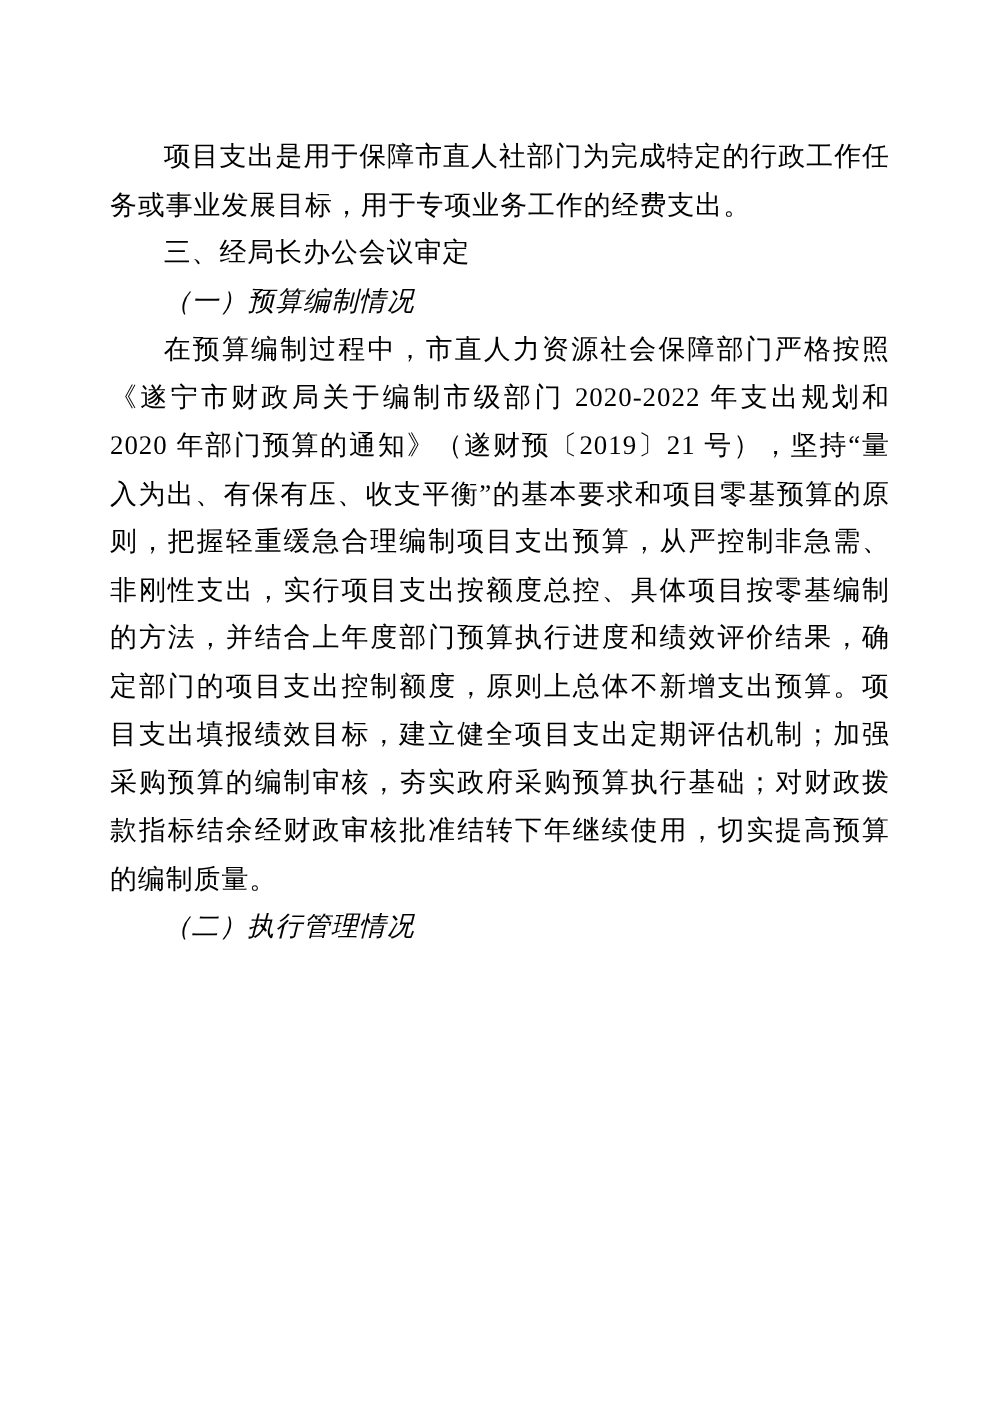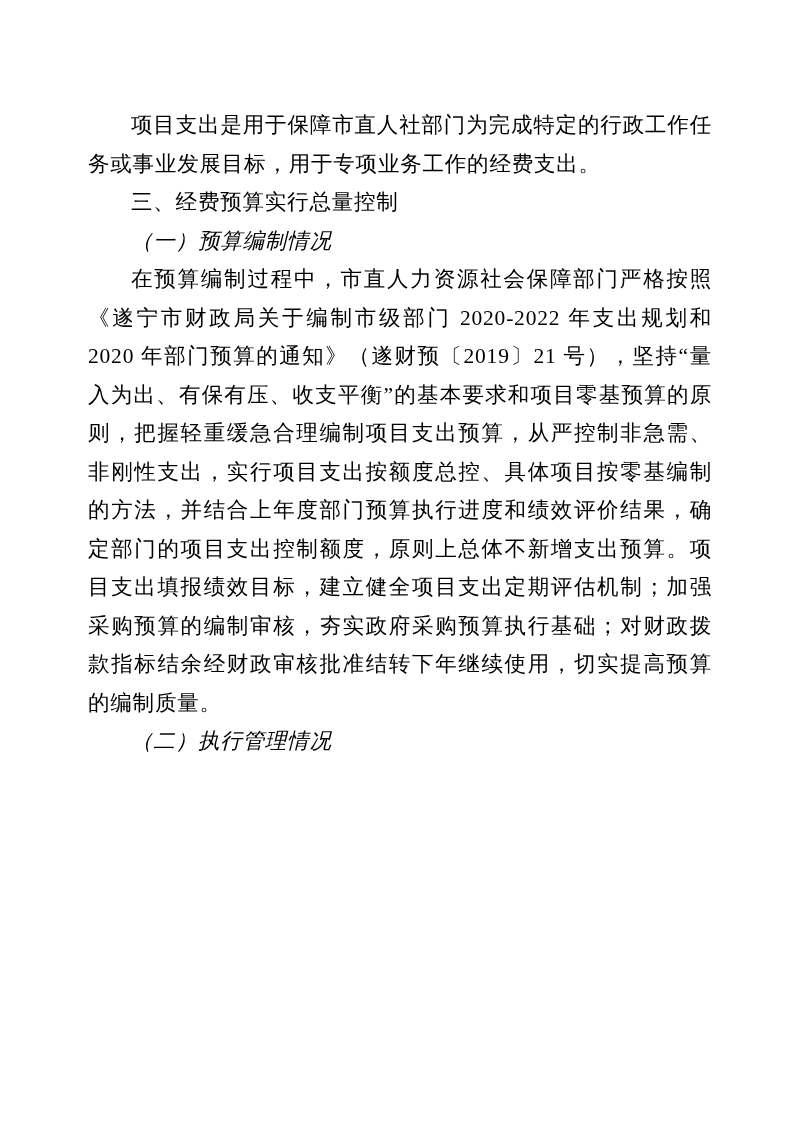--- a/index.html
+++ b/index.html
@@ -54,19 +54,19 @@
     font-family: Liberation Mono, monospace;
     color: #c2410c;
   }
 </style>
 </head>
 <body>
 
 <div class="page">
   <div class="content">
     <p class="body-para">项目支出是用于保障市直人社部门为完成特定的行政工作任务或事业发展目标，用于专项业务工作的经费支出。</p>
-    <h2 class="heading-1">三、经费预算实行总量控制</h2>
+    <h2 class="heading-1">三、经局长办公会议审定</h2>
     <h3 class="heading-2">（一）预算编制情况</h3>
     <p class="body-para">在预算编制过程中，市直人力资源社会保障部门严格按照《遂宁市财政局关于编制市级部门 2020-2022 年支出规划和 2020 年部门预算的通知》（遂财预〔2019〕21 号），坚持“量入为出、有保有压、收支平衡”的基本要求和项目零基预算的原则，把握轻重缓急合理编制项目支出预算，从严控制非急需、非刚性支出，实行项目支出按额度总控、具体项目按零基编制的方法，并结合上年度部门预算执行进度和绩效评价结果，确定部门的项目支出控制额度，原则上总体不新增支出预算。项目支出填报绩效目标，建立健全项目支出定期评估机制；加强采购预算的编制审核，夯实政府采购预算执行基础；对财政拨款指标结余经财政审核批准结转下年继续使用，切实提高预算的编制质量。</p>
     <h3 class="heading-2">（二）执行管理情况</h3>
   </div>
   <div class="page-number">61</div>
 </div>
 
 </body></html>

